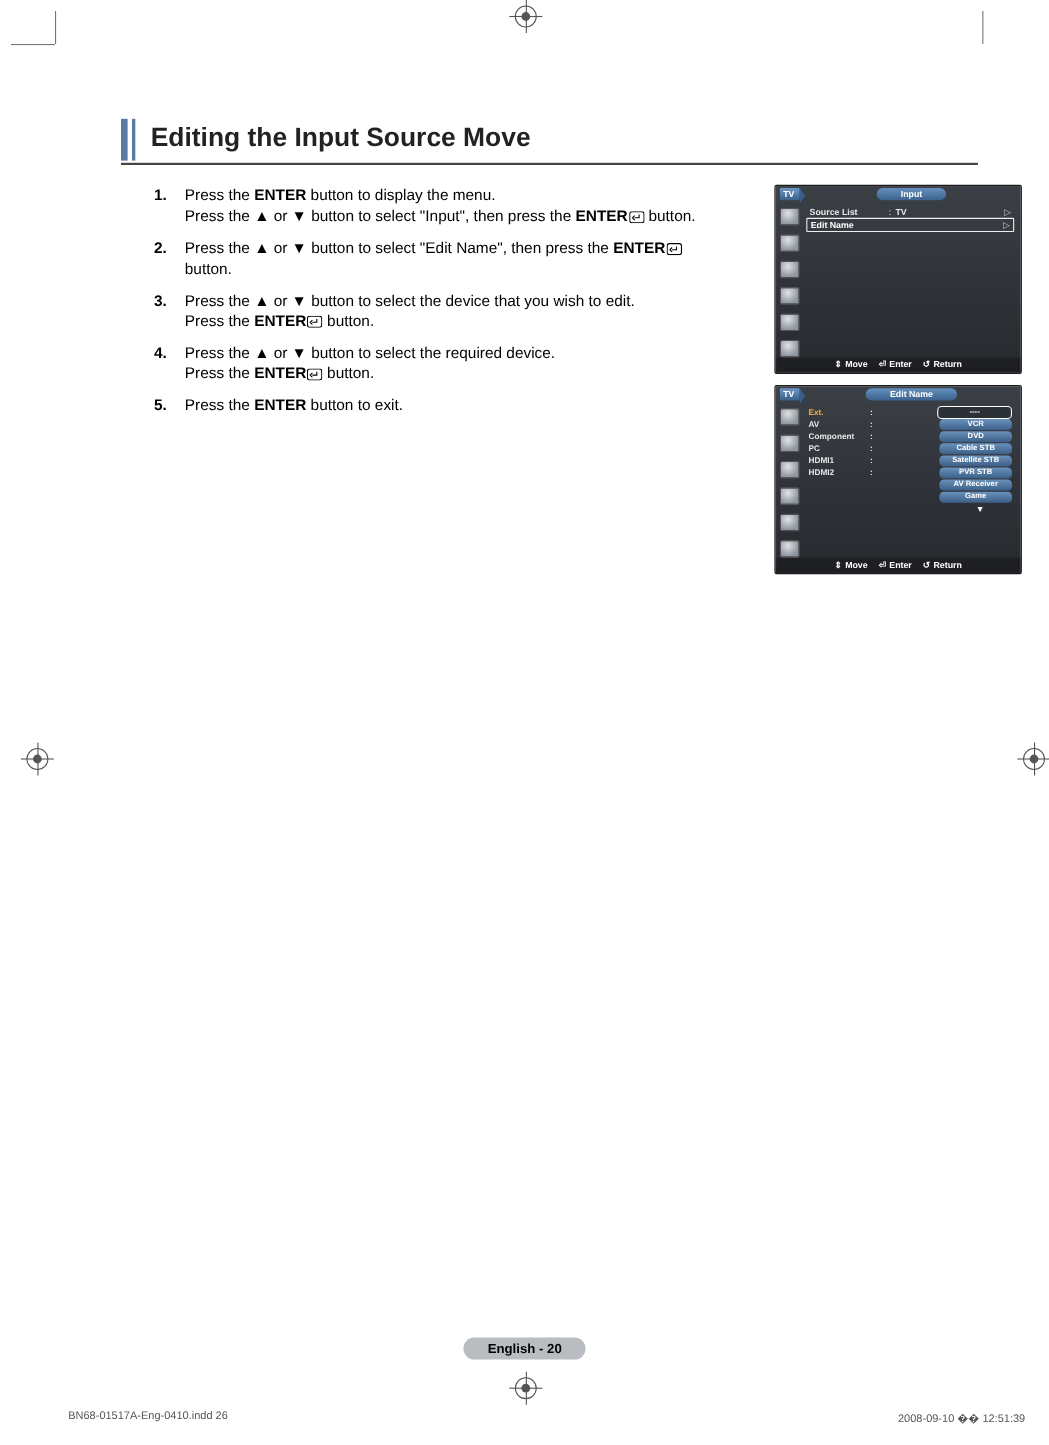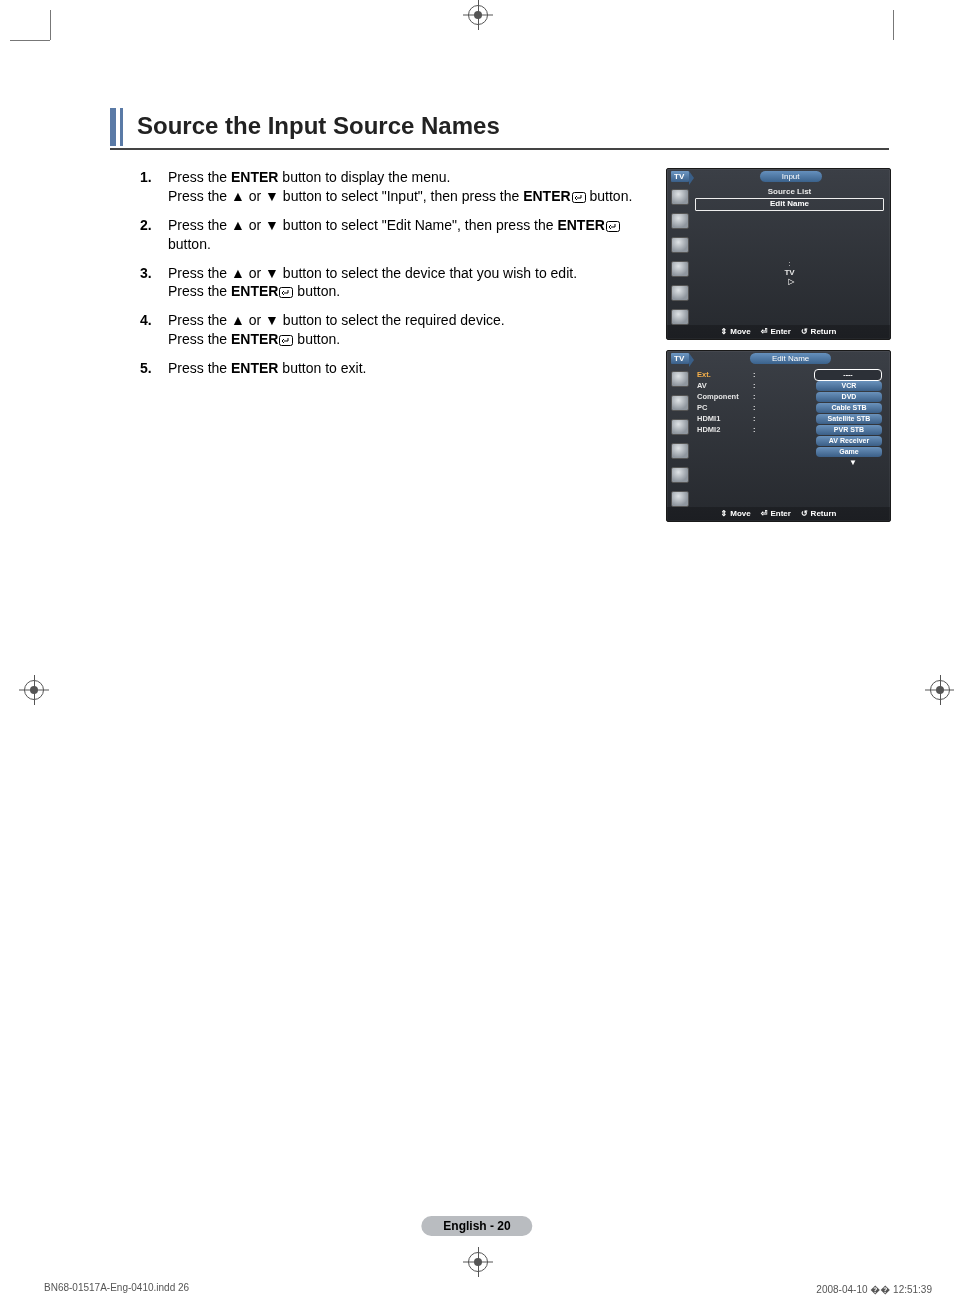--- a/index.html
+++ b/index.html
@@ -127,20 +127,21 @@
   .osd {
     width: 223px;
     background: linear-gradient(#3b3f46, #26292e);
     border: 1px solid #1a1a1a;
     border-radius: 2px;
     color: #e8e8e8;
     font-size: 8px;
     margin-bottom: 10px;
     position: relative;
     box-shadow: inset 0 0 0 1px rgba(255,255,255,0.05);
+    margin-left: 38px;
   }
   .osd-header {
     display:flex;
     align-items:center;
     height:14px;
     padding: 0 4px;
   }
   .osd-tv {
     background: linear-gradient(#6e98c4, #3a5f88);
     color:#fff;
@@ -158,21 +159,21 @@
     width:0; height:0;
     border-left:5px solid #3a5f88;
     border-top:7px solid transparent;
     border-bottom:7px solid transparent;
   }
   .osd-title-pill {
     margin-left: auto;
     margin-right: auto;
     background: linear-gradient(#6590bd, #3b628c);
     color:#fff;
-    font-weight:normal;
+    font-weight:bold;
     font-size:8px;
     padding: 1px 22px;
     border-radius: 6px;
     position:relative;
   }
   .osd-body {
     display:flex;
     min-height: 126px;
   }
   .osd-icons {
@@ -192,21 +193,20 @@
   .osd-main {
     flex:1;
     padding: 4px 6px 2px 2px;
     position:relative;
   }
   .row {
     display:flex;
     align-items:center;
     height:11px;
     padding: 0 3px;
-    flex-direction: column;
   }
   .row.selected {
     border:1px solid #eee;
     border-radius:1px;
     color:#fff;
   }
   .row .label { flex: 0 0 72px; font-weight:bold; }
   .row .colon { flex: 0 0 6px; }
   .row .val { flex:1; font-weight:bold; }
   .row .arrow { width:10px; color:#ccc; text-align:right;}
@@ -259,21 +259,21 @@
     background: #b9bcc0;
     color:#000;
     font-size:12px;
     font-weight:bold;
     padding: 3px 22px;
     border-radius: 10px;
   }
   .indesign-footer {
     position:absolute;
     bottom: 18px;
-    left: 44px;
+    left: 62px;
     right: 22px;
     display:flex;
     justify-content:space-between;
     font-size:10px;
     color:#555;
   }
 </style>
 </head>
 <body>
 
@@ -292,21 +292,21 @@
       <span class="vbar"></span>
     </div>
   <div class="reg-right">
       <span class="vbar"></span>
     </div>
 
   <div class="content">
     <div class="title-row">
       <div class="title-bar"></div>
       <div class="title-bar"></div>
-      <h1 class="title">Source the Input Source Names</h1>
+      <h1 class="title">Editing the Input Source Move</h1>
     </div>
 
     <div class="body-row">
       <div class="left-col">
         <ol class="steps">
           <li>
             <span>Press the </span><span class="b">ENTER</span><span style="white-space:pre-line"> button to display the menu.
 Press the ▲ or ▼ button to select "Input", then press the </span><span class="b">ENTER</span><span class="enter-glyph"><svg viewBox="0 0 14 11">
                   <rect x="0.5" y="0.5" width="13" height="10" rx="2" fill="none" stroke="#000" stroke-width="1"></rect>
                   <path d="M9 3 v3 h-4 M5 4 l-2 2 l2 2" fill="none" stroke="#000" stroke-width="1"></path>
@@ -462,15 +462,15 @@
         </div>
 
       </div>
     </div>
   </div>
 
   <div class="page-footer-pill">English - 20</div>
 
   <div class="indesign-footer">
     <span>BN68-01517A-Eng-0410.indd   26</span>
-    <span>2008-04-10   �� 12:51:39</span>
+    <span>2008-09-10   �� 12:51:39</span>
   </div>
 </div>
 
 </body></html>

